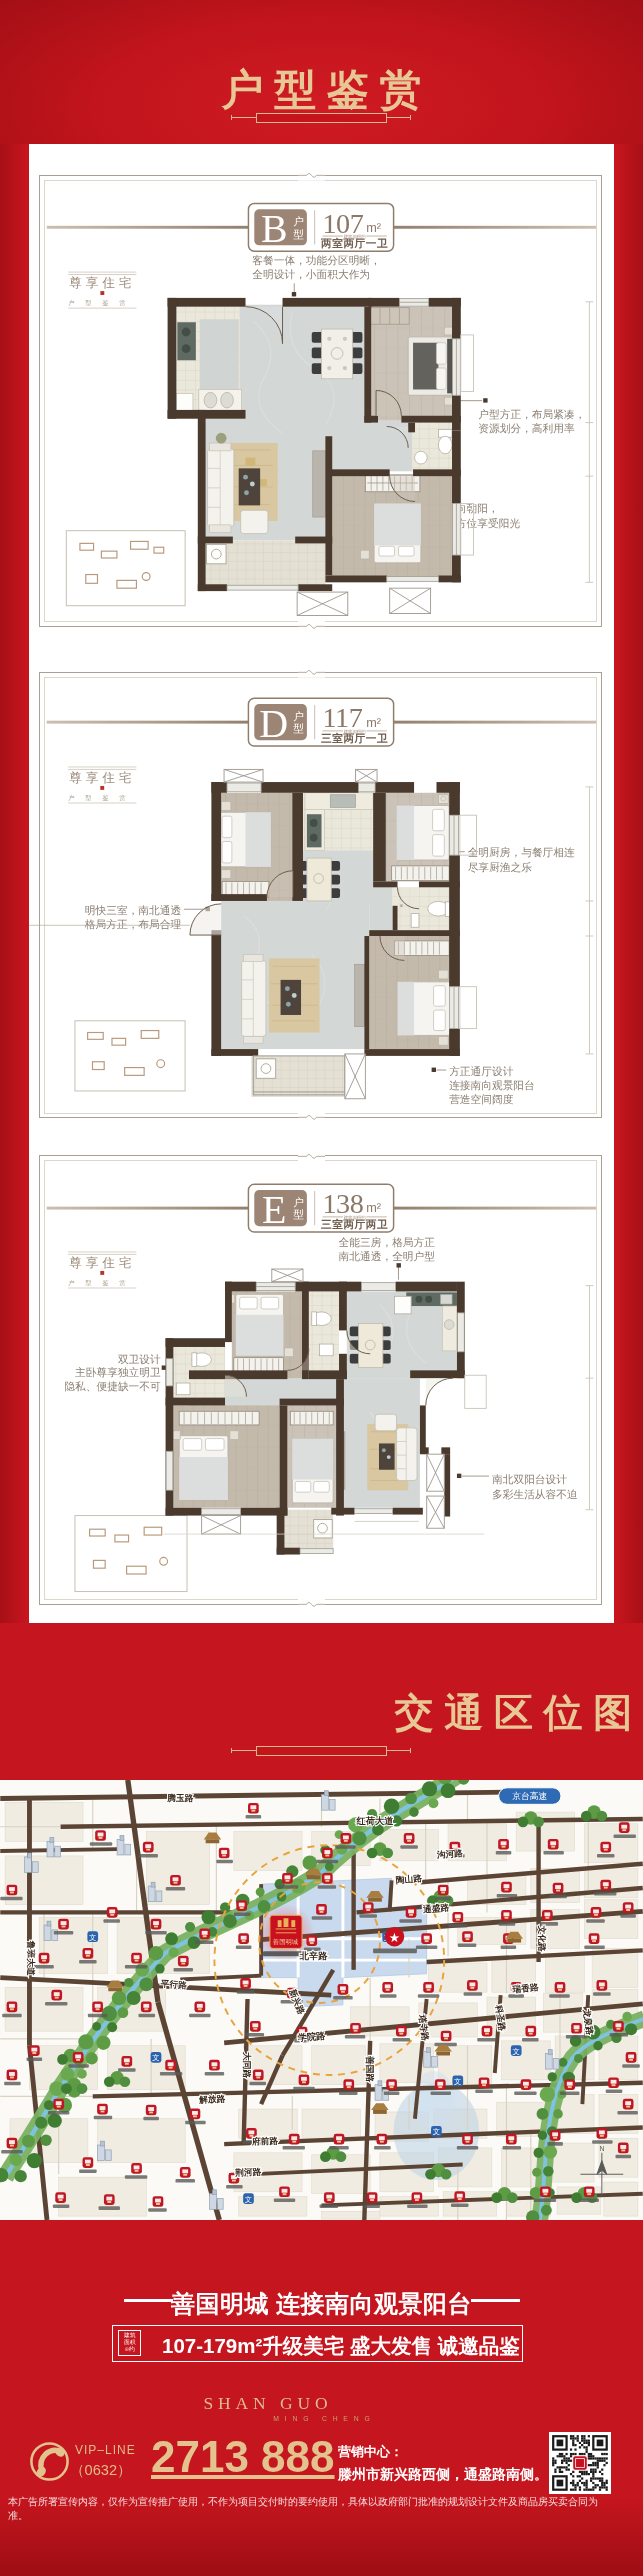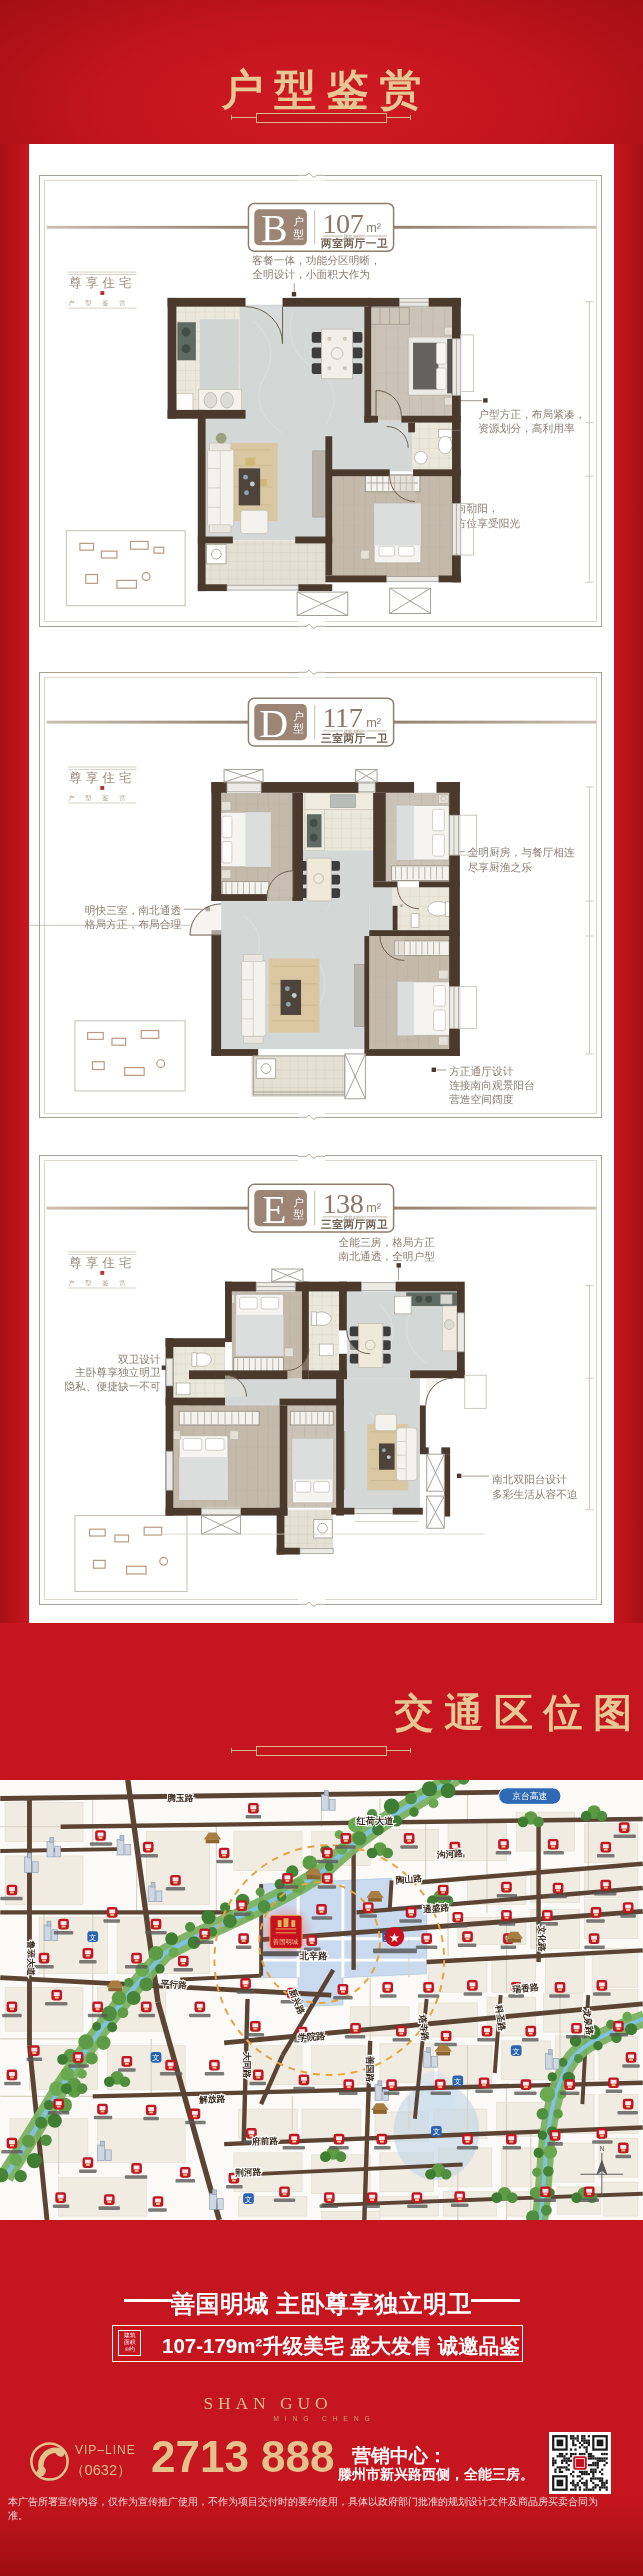--- a/index.html
+++ b/index.html
@@ -1954,21 +1954,21 @@
 </g>
 
 <g stroke="#5a5a58" stroke-width="1" fill="none">
         <line x1="618" y1="2210" x2="618" y2="2254"></line>
         <line x1="596" y1="2232" x2="640" y2="2232"></line>
         <path d="M618,2218 l5,14 -5,-4 -5,4 z" fill="#5a5a58"></path>
       </g>
 <text x="618" y="2208" font-size="7" fill="#5a5a58" text-anchor="middle">N</text>
 </svg>
 
-<div class="abs" style="left:0;top:2288px;width:643px;text-align:center;color:#fff;font-size:24px;font-weight:bold;letter-spacing:0.5px;">善国明城 主卧尊享独立明卫</div>
+<div class="abs" style="left:0;top:2288px;width:643px;text-align:center;color:#fff;font-size:24px;font-weight:bold;letter-spacing:0.5px;">善国明城 连接南向观景阳台</div>
 
 <div class="abs" style="left:124px;top:2299px;width:49px;height:2.9px;background:#fff;"></div>
 
 <div class="abs" style="left:471px;top:2299px;width:49px;height:2.9px;background:#fff;"></div>
 
 <div class="abs" style="left:112px;top:2325px;width:409px;height:35px;border:1.9px solid #fff;"></div>
 
 <div class="abs" style="color:#fff;left:118px;top:2330px;width:21.4px;height:23.4px;border:1px solid #fff;font-size:5.8px;line-height:6.8px;text-align:center;padding-top:1px;">建筑<br>面积<br>⊙约</div>
 
 <div class="abs" style="left:142px;top:2332px;width:390px;color:#fff;font-size:20.5px;font-weight:bold;letter-spacing:0px;white-space:nowrap;margin-left:20px;">107-179m²升级美宅 盛大发售 诚邀品鉴</div>
@@ -1979,24 +1979,24 @@
 <svg class="abs" style="left:27px;top:2438px;" width="45" height="47" viewBox="0 0 46 48">
 <circle cx="23" cy="24" r="18.5" fill="none" stroke="#e3c28e" stroke-width="2.6"></circle>
 <path d="M15,34 Q12,23 19,16.5 Q26,10.5 33,13.5" fill="none" stroke="#e3c28e" stroke-width="5.5" stroke-linecap="round"></path>
 <ellipse cx="14.5" cy="34.5" rx="4.2" ry="5.5" fill="#e3c28e" transform="rotate(40 14.5 34.5)"></ellipse>
 <ellipse cx="33.5" cy="14.5" rx="5.2" ry="4" fill="#e3c28e" transform="rotate(40 33.5 14.5)"></ellipse>
 </svg>
 
 <div class="abs" style="left:75px;top:2443px;color:#dfbd8a;font-size:12px;letter-spacing:1px;">VIP–LINE</div>
 <div class="abs" style="left:70px;top:2461px;color:#dfbd8a;font-size:14.6px;font-weight:normal;">（0632）</div>
 
-<div class="abs" style="left:151px;top:2432px;color:#e3c28e;font-size:44px;font-weight:bold;letter-spacing:0px;">2713 888</div>
-
-<div class="abs" style="left:352px;top:2443px;color:#fff;font-size:19px;font-weight:bold;">营销中心：</div>
-<div class="abs" style="left:338px;top:2466px;color:#fff;font-size:14px;font-weight:bold;">滕州市新兴路西侧，全能三房。</div>
+<div class="abs" style="left:151px;top:2432px;color:#e3c28e;font-size:44px;font-weight:bold;letter-spacing:0px;text-decoration:underline;">2713 888</div>
+
+<div class="abs" style="left:338px;top:2443px;color:#fff;font-size:13px;font-weight:bold;">营销中心：</div>
+<div class="abs" style="left:338px;top:2466px;color:#fff;font-size:14px;font-weight:bold;">滕州市新兴路西侧，通盛路南侧。</div>
 
 <svg class="abs" style="left:549px;top:2432px;" width="62" height="62" viewBox="0 0 64 64">
 <rect x="0" y="0" width="64" height="64" fill="#fff"></rect>
 <g fill="#1a1a1a">
 <rect x="21.6" y="3.2" width="2.3" height="2.3"></rect>
 <rect x="23.9" y="3.2" width="2.3" height="2.3"></rect>
 <rect x="28.5" y="3.2" width="2.3" height="2.3"></rect>
 <rect x="33.1" y="3.2" width="2.3" height="2.3"></rect>
 <rect x="35.4" y="3.2" width="2.3" height="2.3"></rect>
 <rect x="40.0" y="3.2" width="2.3" height="2.3"></rect>

